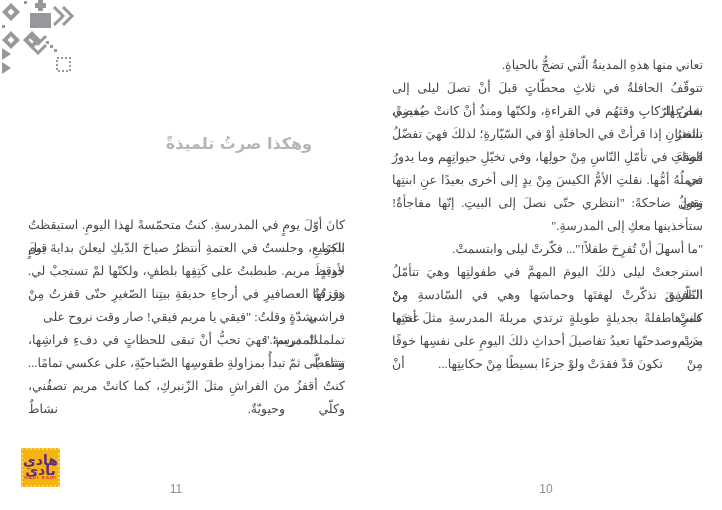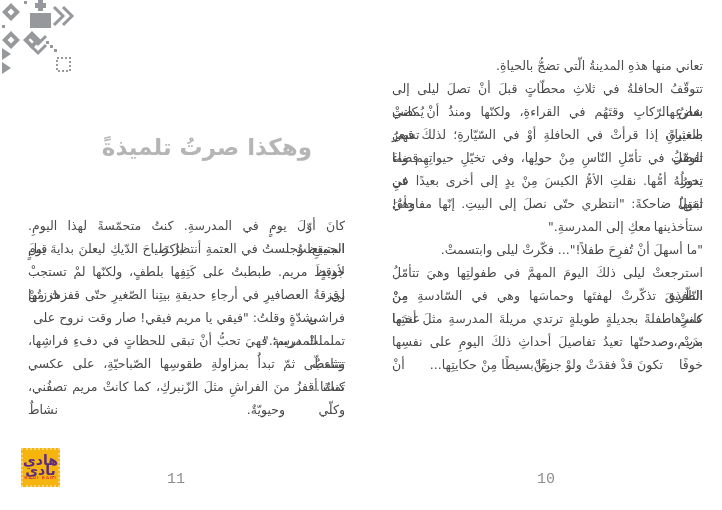--- a/index.html
+++ b/index.html
@@ -6,35 +6,35 @@
   .spread{
     position:relative;width:722px;height:510px;background:#ffffff;
     overflow:hidden;font-family:"DejaVu Sans",sans-serif;
   }
   .ornament{position:absolute;left:0;top:0;}
   .page{position:absolute;top:0;height:510px;}
   .page-left{left:28px;width:317px;}
   .page-right{left:392px;width:311px;}
   .chapter-title{
     position:absolute;top:134px;right:33px;margin:0;
-    direction:rtl;font-size:23px;font-weight:bold;color:#b5b5b5;
+    direction:rtl;font-size:16px;font-weight:bold;color:#b5b5b5;
     letter-spacing:-1px;white-space:nowrap;
   }
   .lines{position:absolute;left:0;right:0;}
   .lines-left{top:214px;}
   .lines-right{top:54px;}
   .line{
     direction:rtl;unicode-bidi:plaintext;
     height:23px;line-height:23px;font-size:12.5px;color:#4a4a4a;
-    text-align:right;overflow:visible;
+    text-align:right;overflow:visible;font-family:Liberation Serif, serif;
   }
   .line.just{text-align:justify;text-align-last:justify;}
   .pagenum{
-    position:absolute;top:471px;width:32px;text-align:center;
-    font-size:15px;color:#8d8d8d;font-family:Liberation Mono, monospace;
+    position:absolute;top:482px;width:32px;text-align:center;
+    font-size:12px;color:#8d8d8d;font-family:Liberation Sans, sans-serif;
   }
   .pagenum-left{left:160px;}
   .pagenum-right{left:530px;}
   .logo{
     position:absolute;left:21px;top:448px;width:39px;height:39px;
     background:#f6b40e;box-sizing:border-box;border:2px dotted #f9d271;
     display:flex;flex-direction:column;align-items:center;justify-content:center;
   }
   .logo-ar{
     direction:rtl;color:#5b2a86;font-weight:bold;font-size:14px;line-height:10px;

